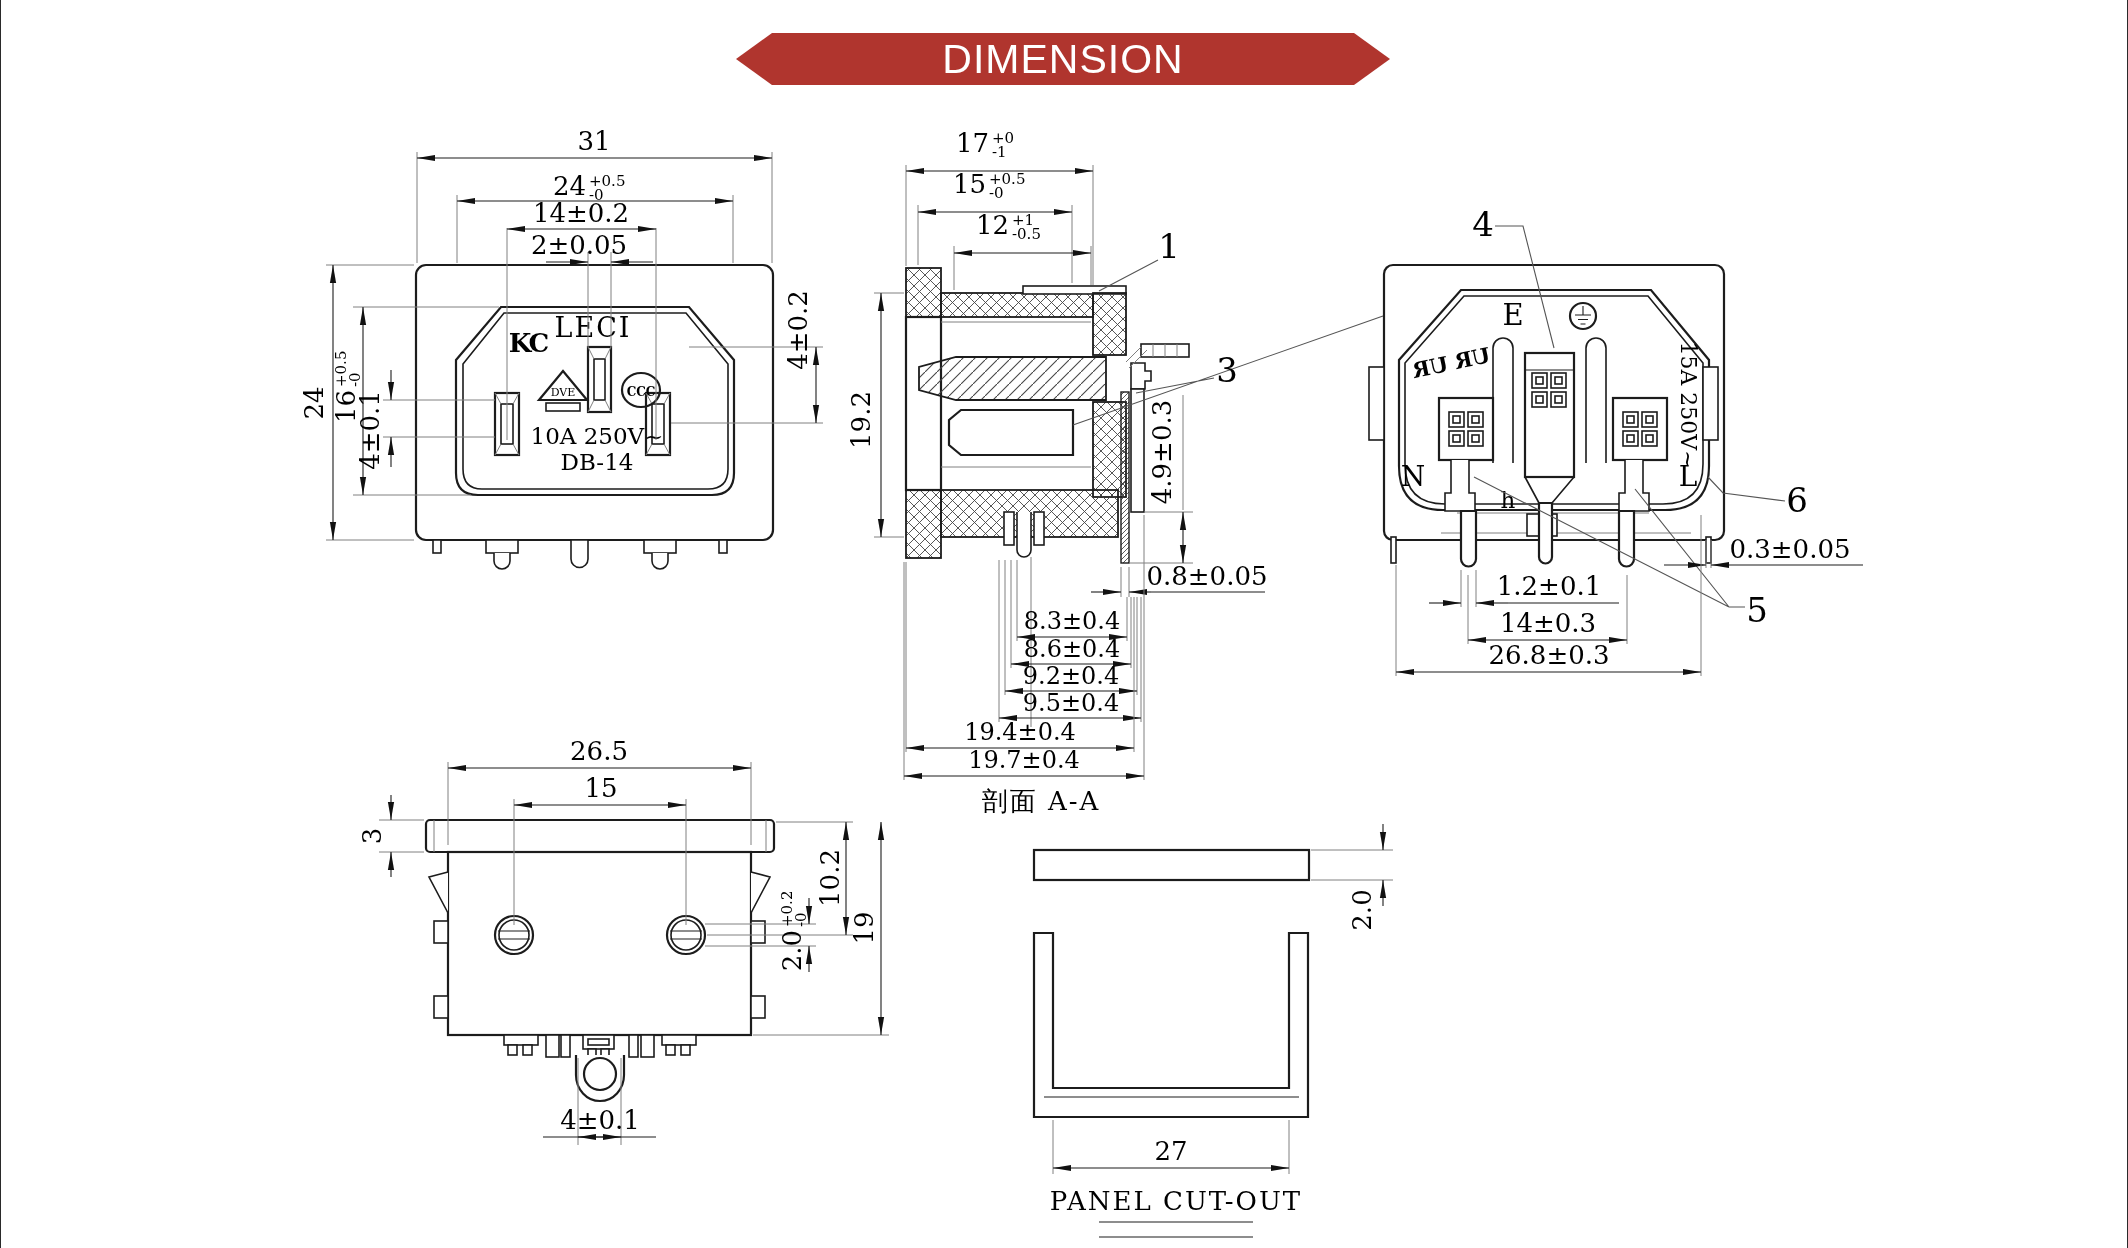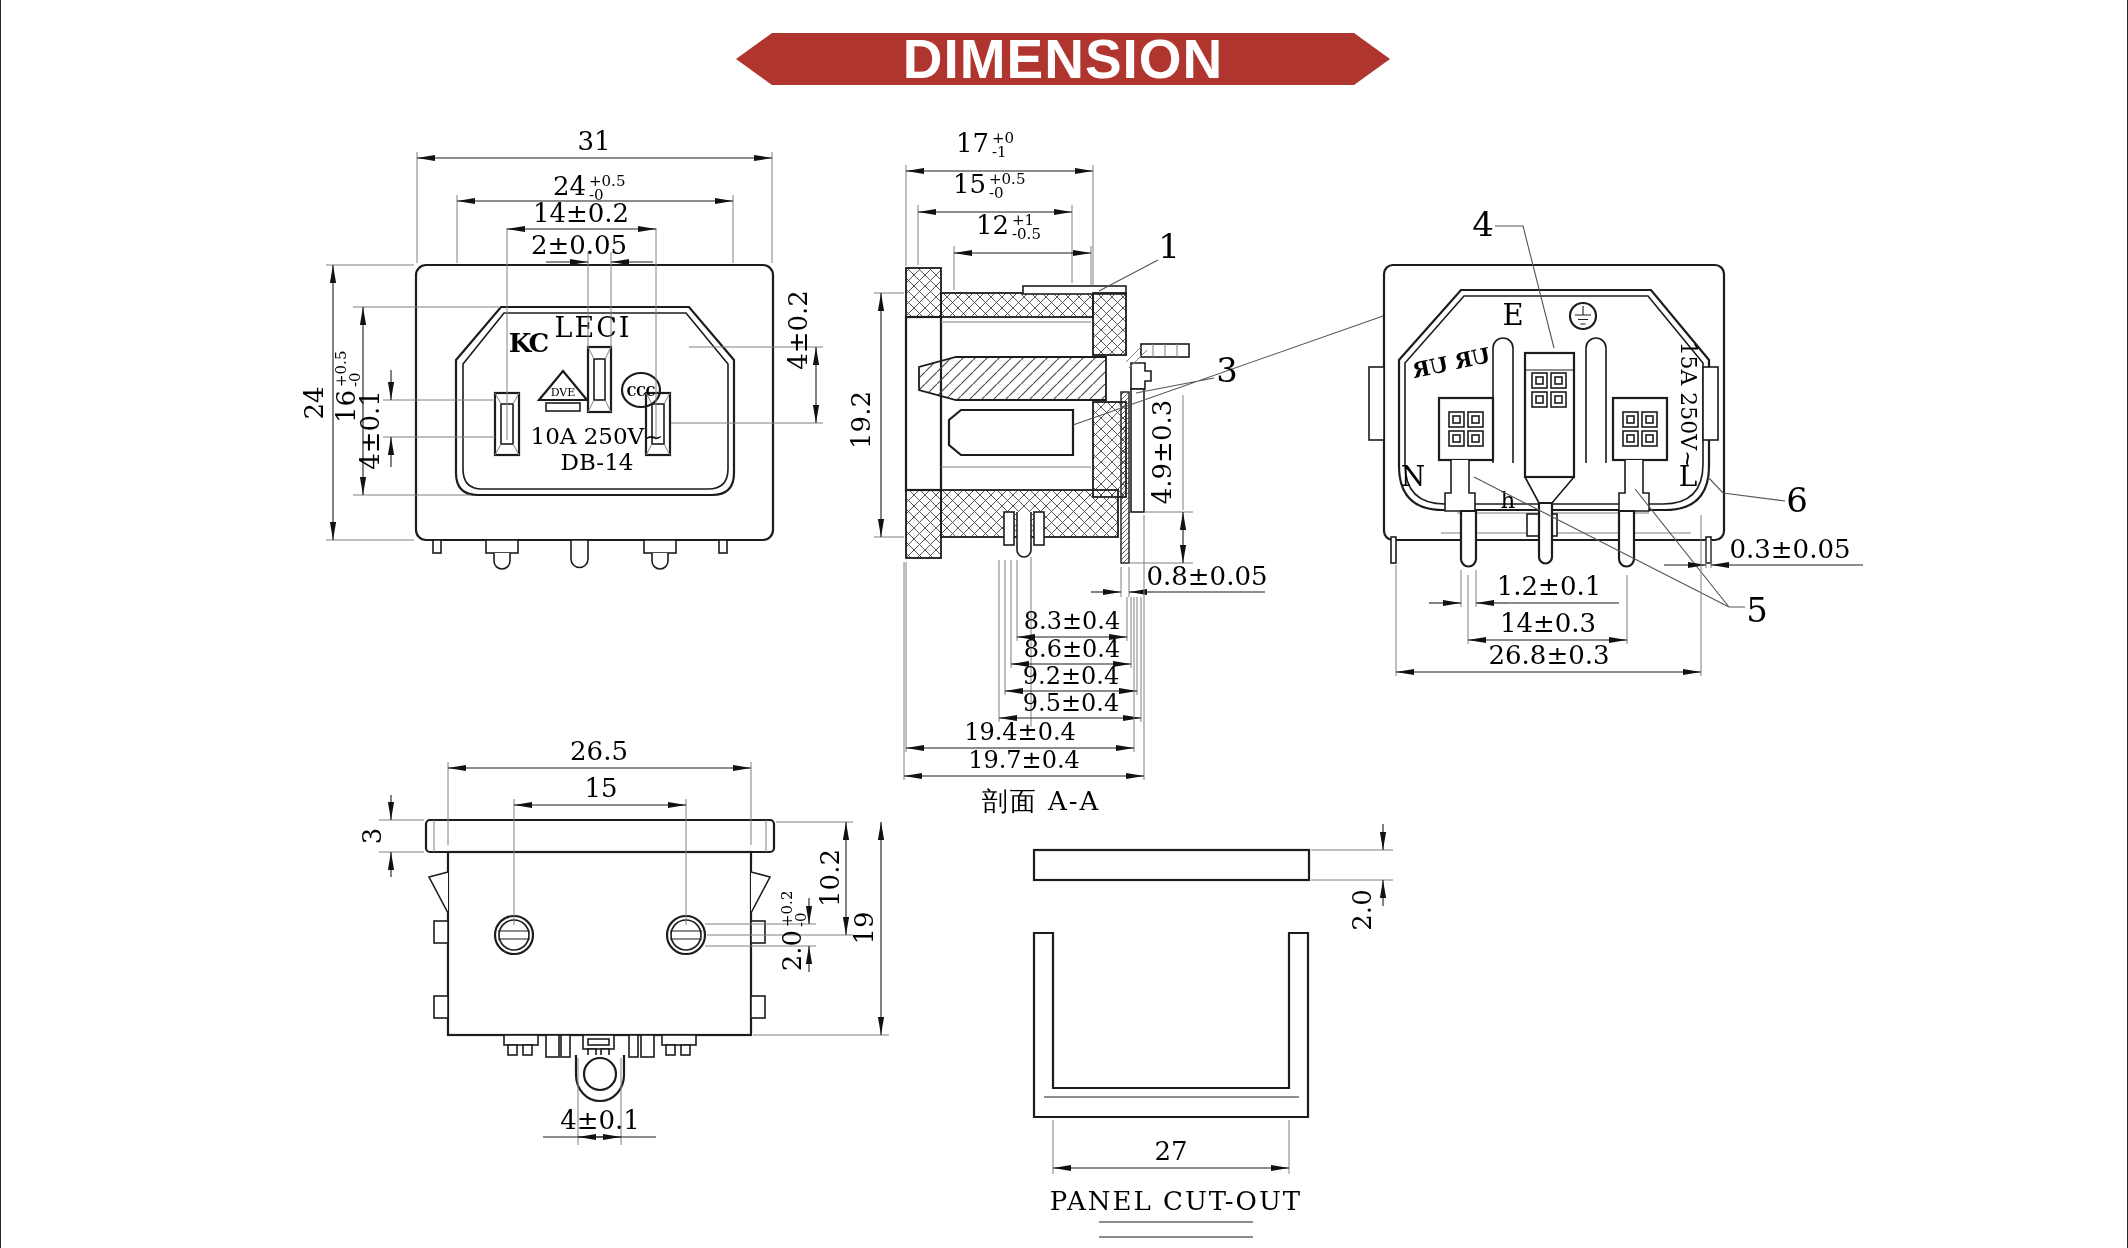--- a/index.html
+++ b/index.html
@@ -2,21 +2,21 @@
 <html><head>
 <meta charset="utf-8">
 <style>
   html,body{margin:0;padding:0;background:#e8e8e8;}
   .page{position:relative;width:2128px;height:1248px;background:#ffffff;
         border-left:1px solid #2a2a2a;border-right:1px solid #2a2a2a;box-sizing:border-box;
         font-family:"Liberation Sans",sans-serif;overflow:hidden;}
   .banner{position:absolute;left:735px;top:33px;width:654px;height:52px;
           display:flex;align-items:center;justify-content:center;
           clip-path:polygon(0 50%,5.5% 0,94.5% 0,100% 50%,94.5% 100%,5.5% 100%);}
-  .banner span{color:#fff;font-size:55px;letter-spacing:1px;font-weight:700;}
+  .banner span{color:#fff;font-size:41px;letter-spacing:1px;font-weight:400;}
   svg{position:absolute;left:0;top:0;}
   svg text{fill:#000;font-family:"DejaVu Serif","Liberation Serif",serif;}
   .ol{fill:#ffffff;stroke:#1c1c1c;stroke-width:2.2;}
   .oln{fill:none;stroke:#1c1c1c;stroke-width:2.2;}
   .ol1{fill:#ffffff;stroke:#1c1c1c;stroke-width:1.6;}
   .hx{fill:url(#xh);stroke:#1c1c1c;stroke-width:1.8;}
   .hd{fill:url(#dh);stroke:#1c1c1c;stroke-width:1.8;}
   .hp{fill:url(#dp);stroke:#1c1c1c;stroke-width:1.4;}
   .ext{stroke:#808080;stroke-width:1;fill:none;}
   .dl{stroke:#1c1c1c;stroke-width:1.1;fill:none;}

